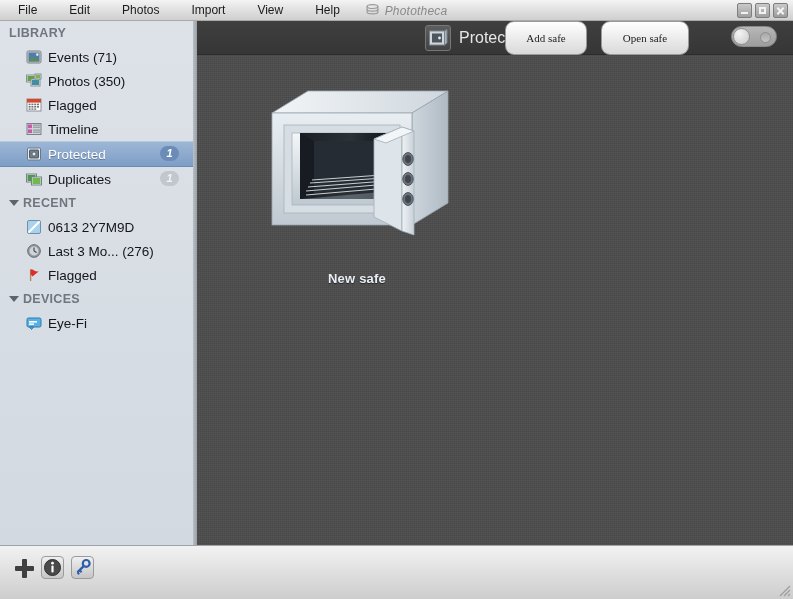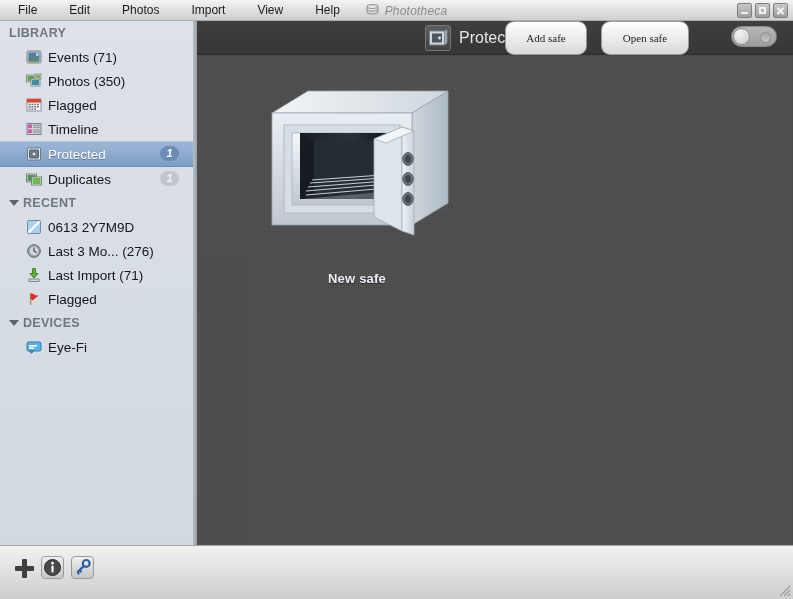--- a/index.html
+++ b/index.html
@@ -377,29 +377,20 @@
       <span class="ic">
         <svg width="16" height="16" viewBox="0 0 16 16">
           <circle cx="8" cy="8" r="6.3" fill="#9aa0a8" stroke="#5f656c"></circle>
           <circle cx="8" cy="8" r="4.4" fill="#cfd4da"></circle>
           <path d="M8 8 L8 4.6 M8 8 L10.6 9.4" stroke="#3b4046" stroke-width="1.1" fill="none"></path>
         </svg>
       </span>
       <span class="lbl">Last 3 Mo...   (276)</span>
     </div>
 
-    <div class="sb-row">
-      <span class="ic">
-        <svg width="16" height="16" viewBox="0 0 16 16">
-          <path d="M6.6 1.5 h2.8 v5 h2.6 L8 11 L4 6.5 h2.6 z" fill="#63b832" stroke="#3e7d1d"></path>
-          <rect x="2.5" y="12" width="11" height="2.4" rx="0.6" fill="#d7dde3" stroke="#7b8187"></rect>
-        </svg>
-      </span>
-      <span class="lbl">Last Import (71)</span>
-    </div>
 
     <div class="sb-row">
       <span class="ic">
         <svg width="16" height="16" viewBox="0 0 16 16">
           <path d="M4.6 2.5 L4.6 14" stroke="#b08a5a" stroke-width="1.4" fill="none"></path>
           <path d="M4.6 2.2 C8 2.2 9.5 5.5 13 4.2 L6.4 9.6 C5.8 8.6 5.2 8 4.6 7.6 Z" fill="#e02b2b"></path>
         </svg>
       </span>
       <span class="lbl">Flagged</span>
     </div>

